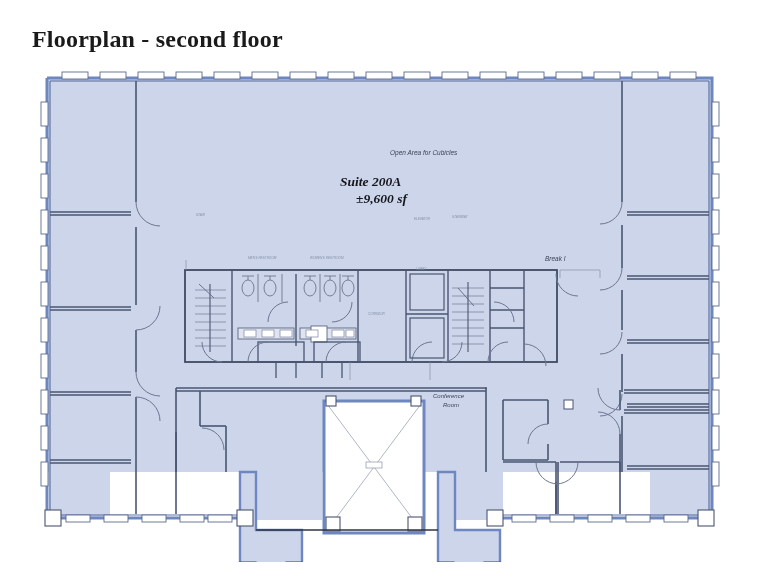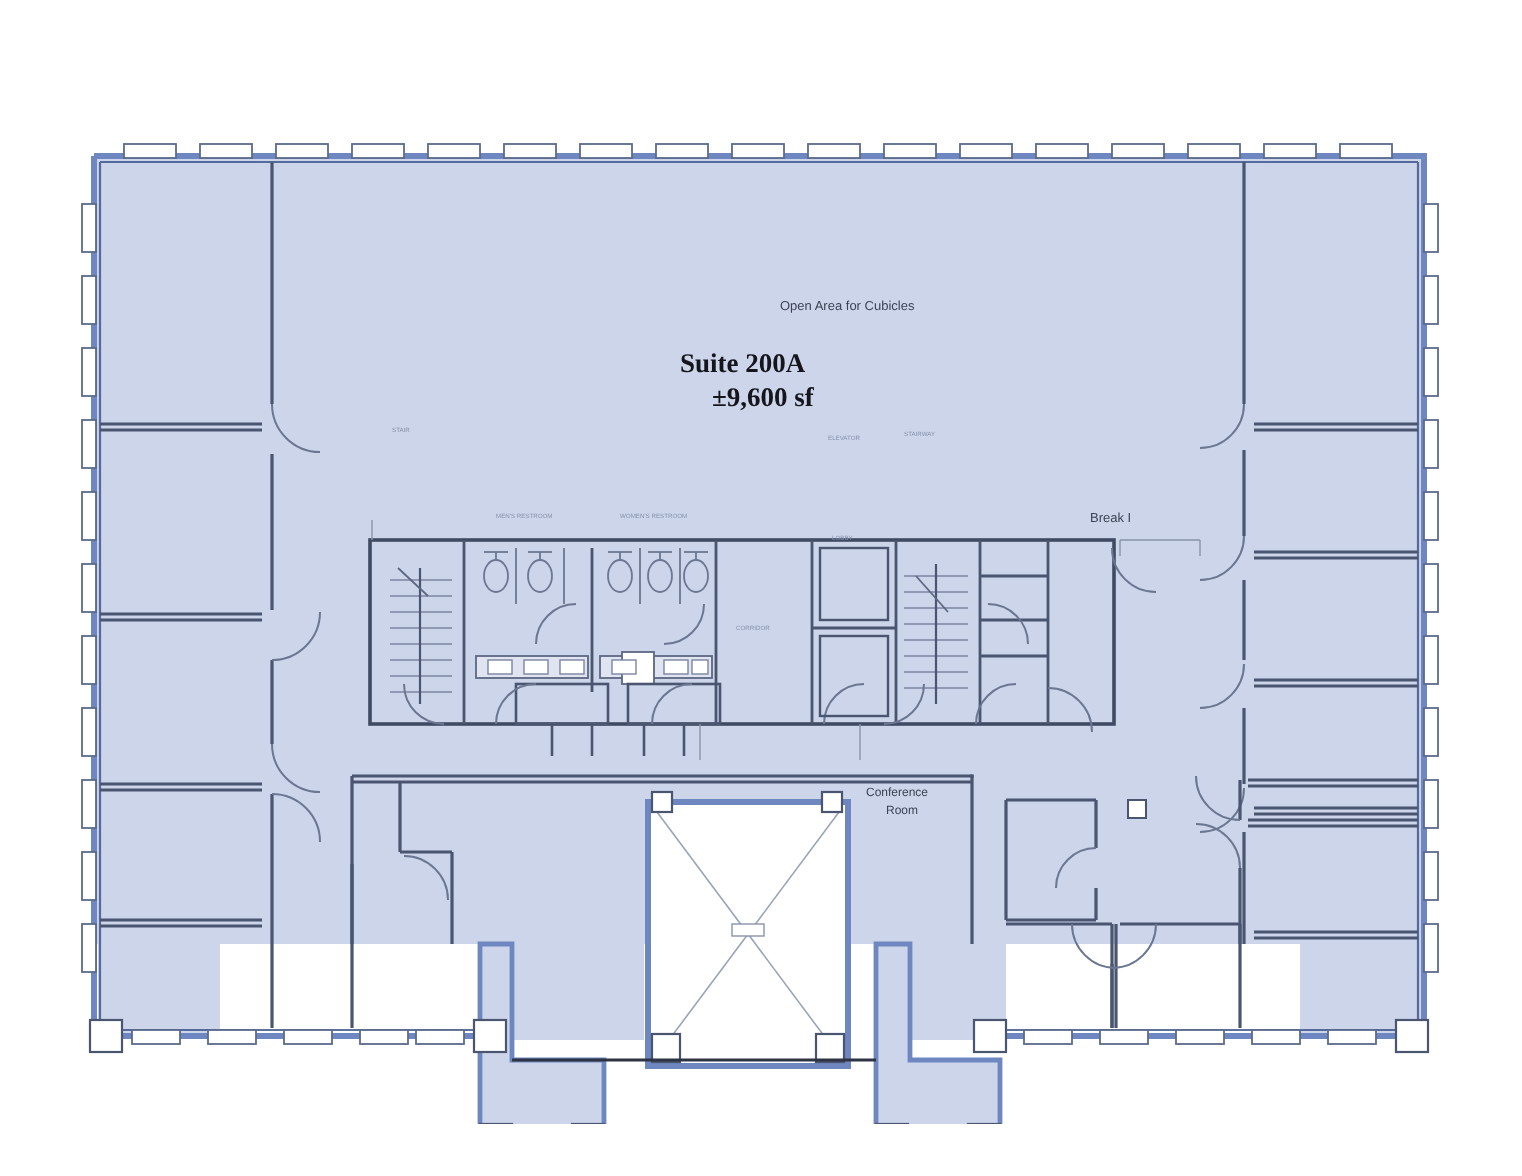--- a/index.html
+++ b/index.html
@@ -31,20 +31,21 @@
     letter-spacing: 0.2px;
     color: #1a1a1a;
     white-space: nowrap;
   }
   #plan-wrap {
     position: absolute;
     left: 0px;
     top: 62px;
     width: 761px;
     height: 500px;
+    font-style: italic;
   }
   svg#plan {
     display: block;
   }
   .lbl-suite {
     font-family: "Liberation Serif", serif;
     font-weight: bold;
     fill: #15151c;
   }
   .lbl-small {
@@ -54,20 +55,21 @@
   .lbl-tiny {
     font-family: "Liberation Sans", sans-serif;
     fill: #8490a8;
   }
 </style>
 </head>
 <body>
 
 <div id="page">
 
+  <div id="title">Floorplan - second floor</div>
 
   <div id="plan-wrap">
     <svg id="plan" width="761" height="500" viewBox="0 0 761 500">
 
       <defs>
         <clipPath id="clipFloor">
           <path d="M47,14 L713,14 L713,415 L503,415 L503,462 L437,462 L437,415 L322,415 L322,462 L256,462 L256,415 L47,415 Z"></path>
         </clipPath>
       </defs>
 

